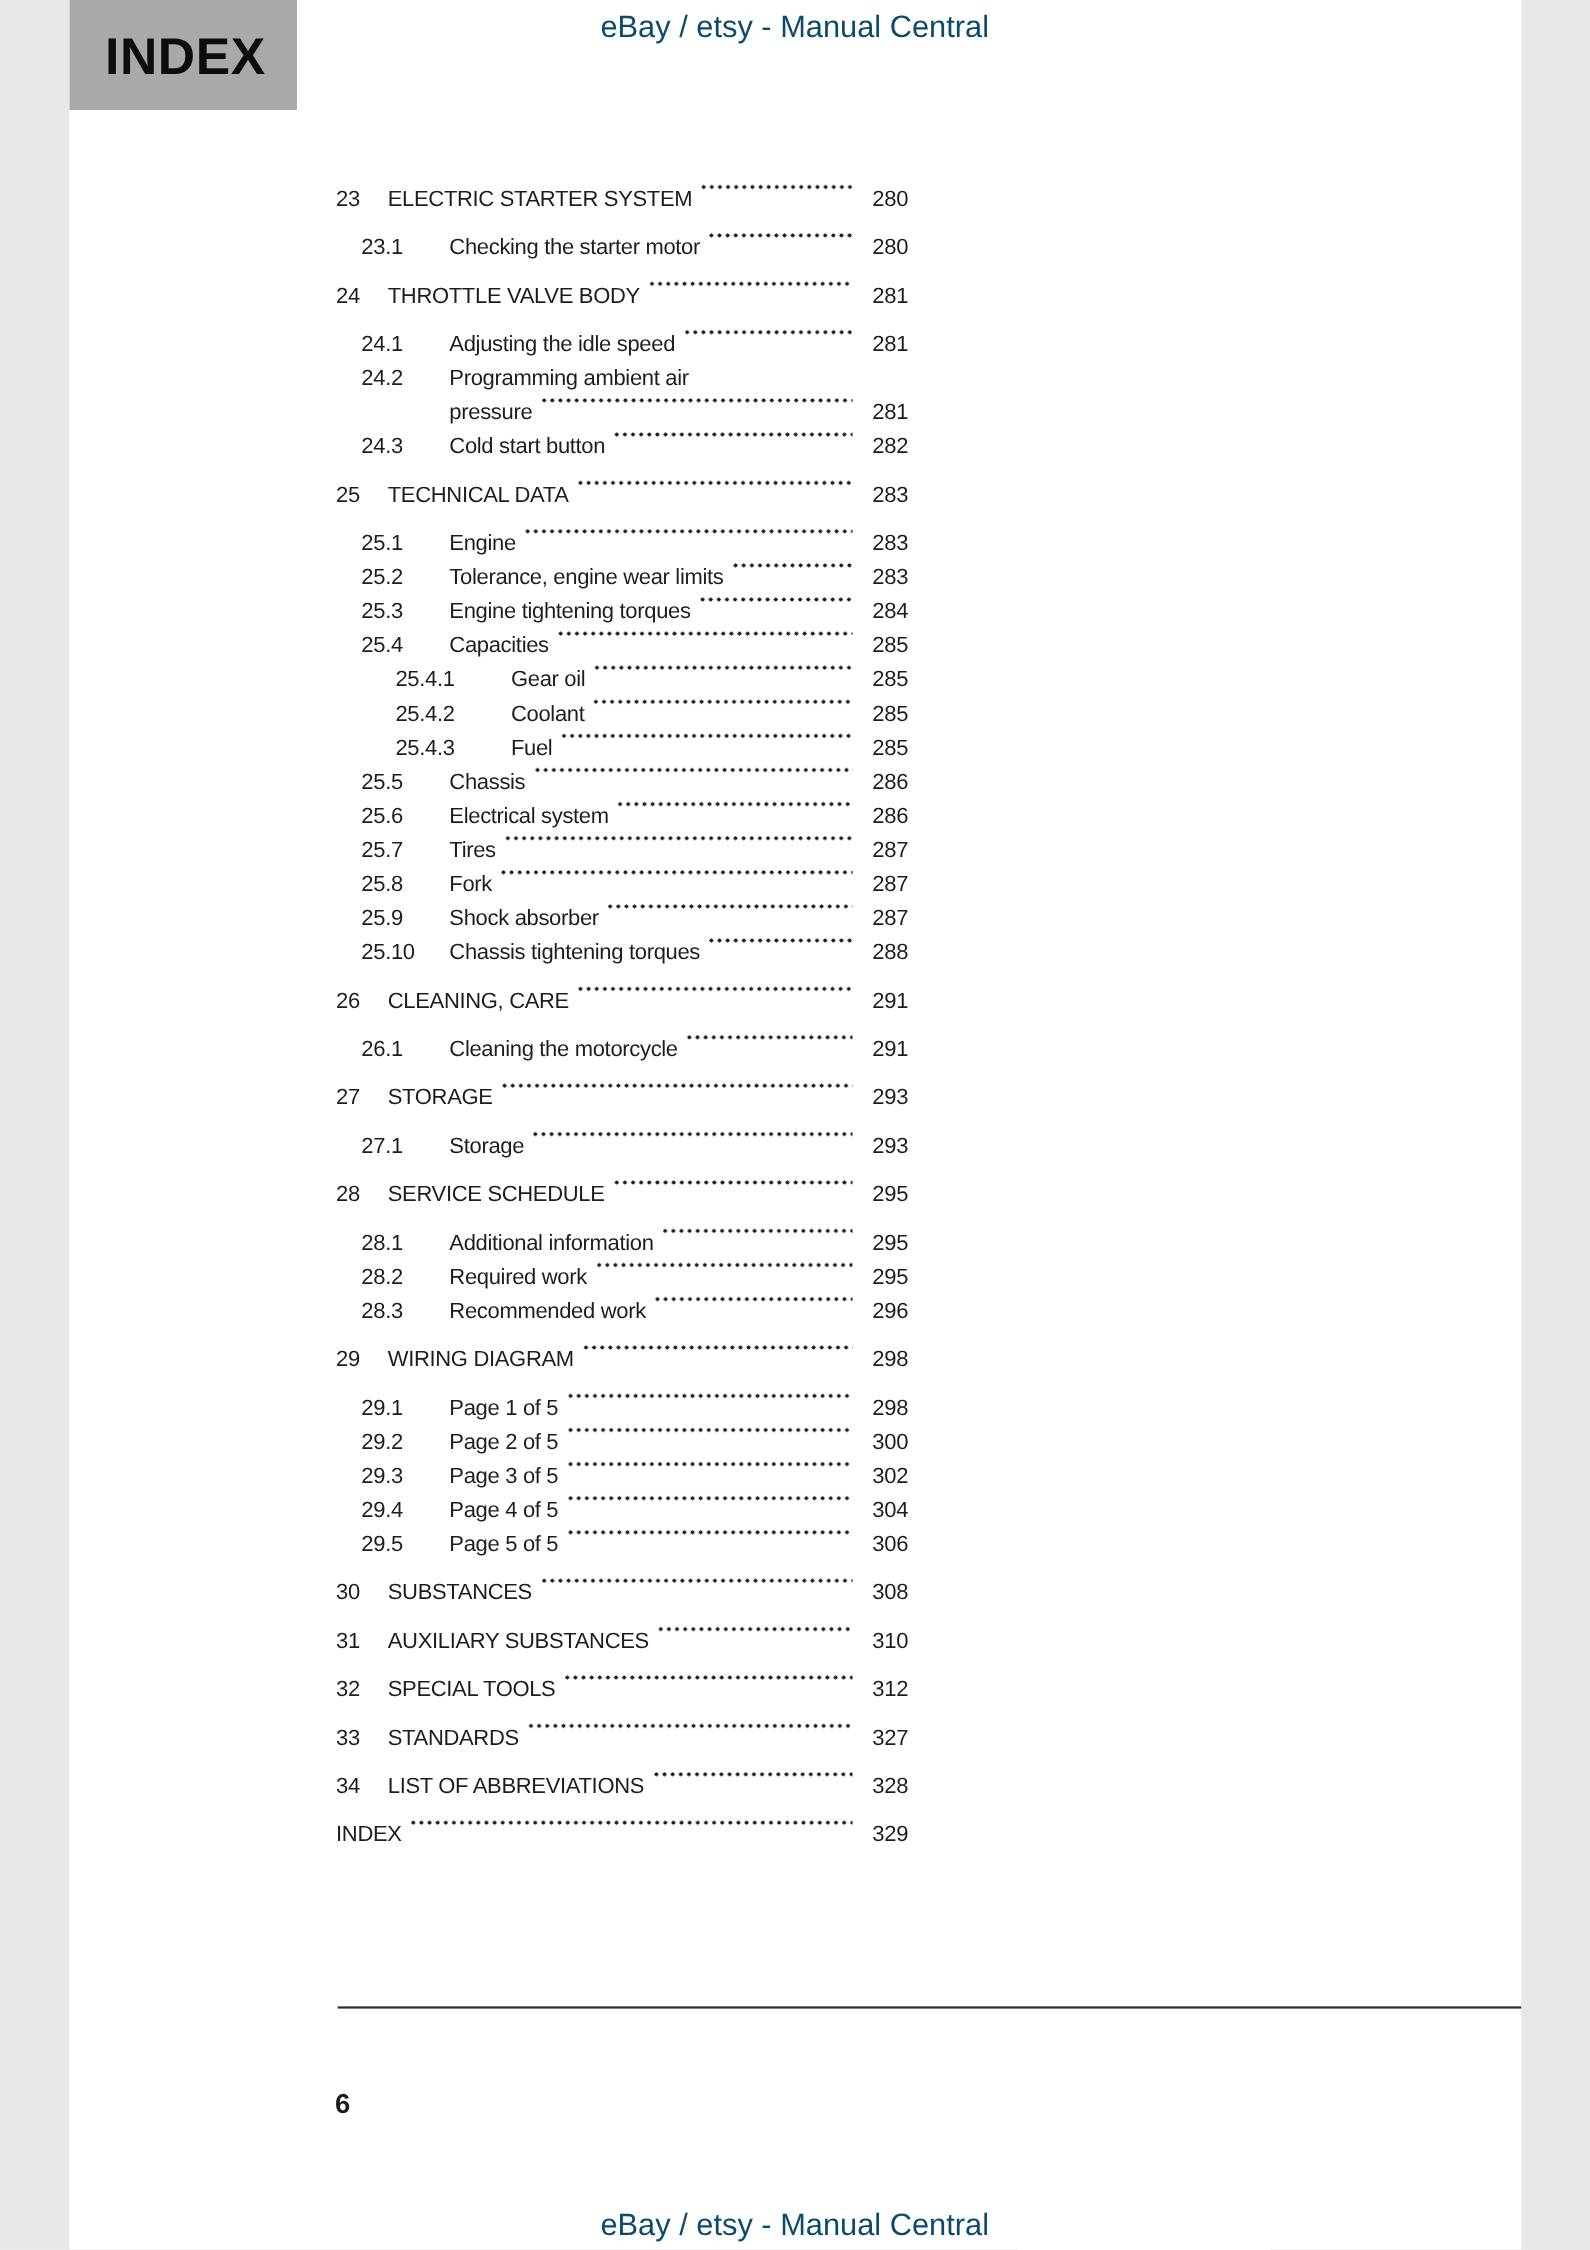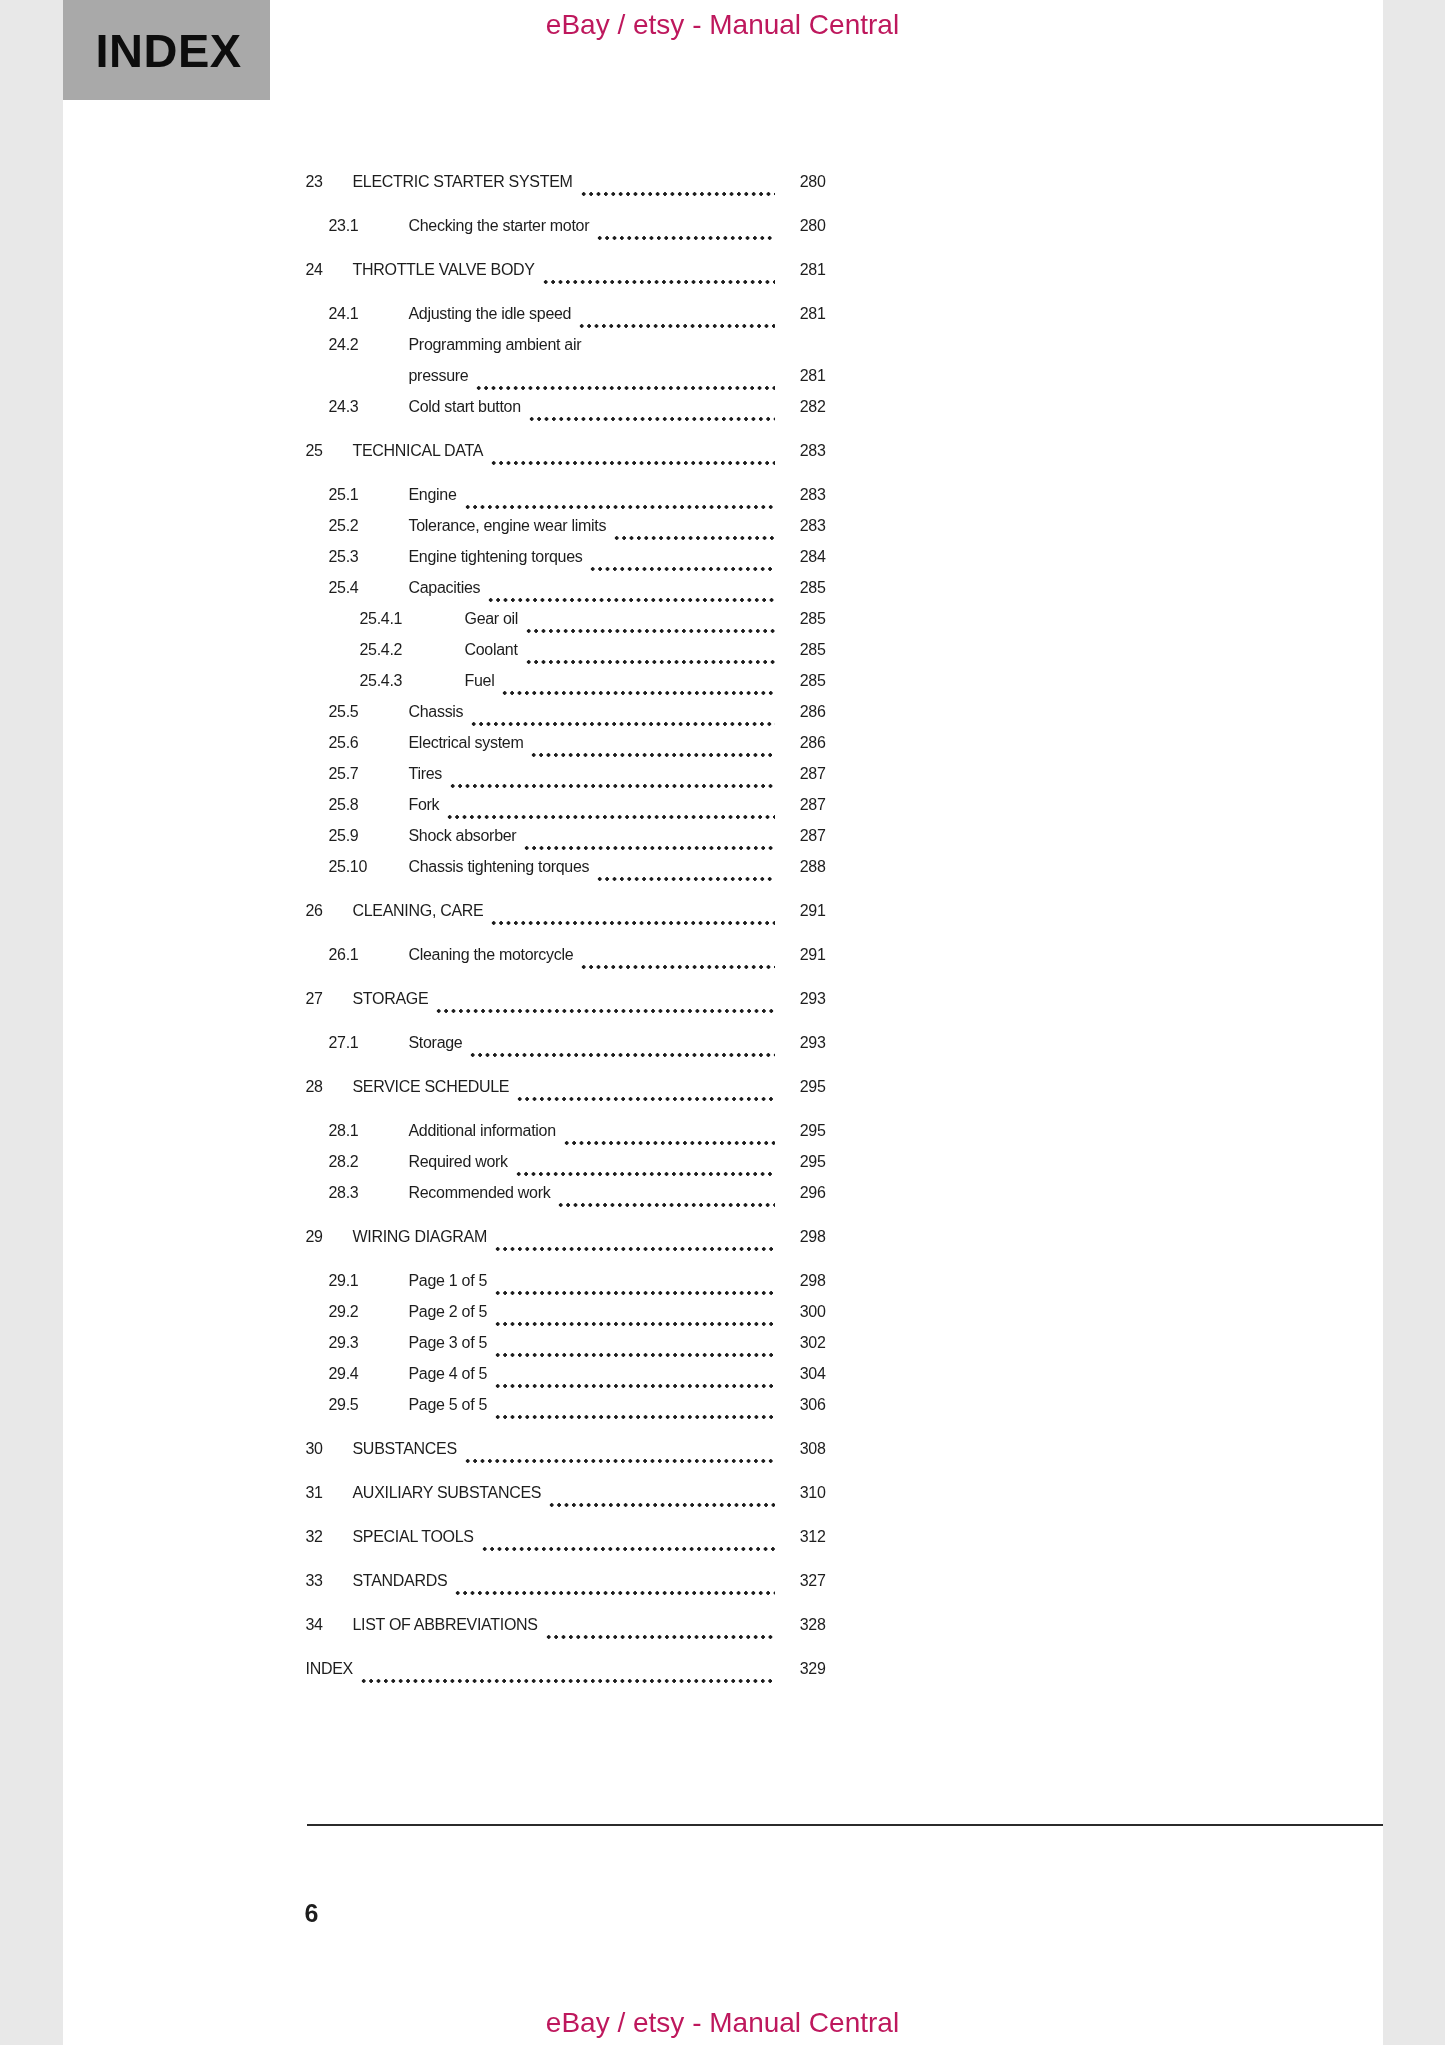--- a/index.html
+++ b/index.html
@@ -30,39 +30,39 @@
     font-weight: 700;
     letter-spacing: 0.5px;
     color: #0d0d0d;
   }
   .header-title, .footer-title {
     position: absolute;
     left: 50%;
     transform: translateX(-50%);
     font-size: 28px;
     white-space: nowrap;
-    color: #be185d;
+    color: #0c4a6e;
   }
   .header-title { top: 9px; }
   .footer-title { top: 2007px; }
 
   
   .toc {
     position: absolute;
     left: 243px;
     top: 0;
     width: 520px;
     padding-top: 153px;
   }
   .toc-row {
     display: flex;
-    align-items: flex-end;
+    align-items: flex-start;
     height: 31px;
     line-height: 31px;
-    font-size: 16px;
+    font-size: 20px;
     letter-spacing: -0.3px;
     white-space: nowrap;
   }
   .toc-row.l1 { margin: 13px 0; }
   .num   { flex: 0 0 auto; }
   .l1 > .num { width: 47px; }
   .l2 > .num { margin-left: 23px; width: 80px; }
   .l3 > .num { margin-left: 54px; width: 105px; }
   .title { flex: 0 0 auto; }
   .leader {

